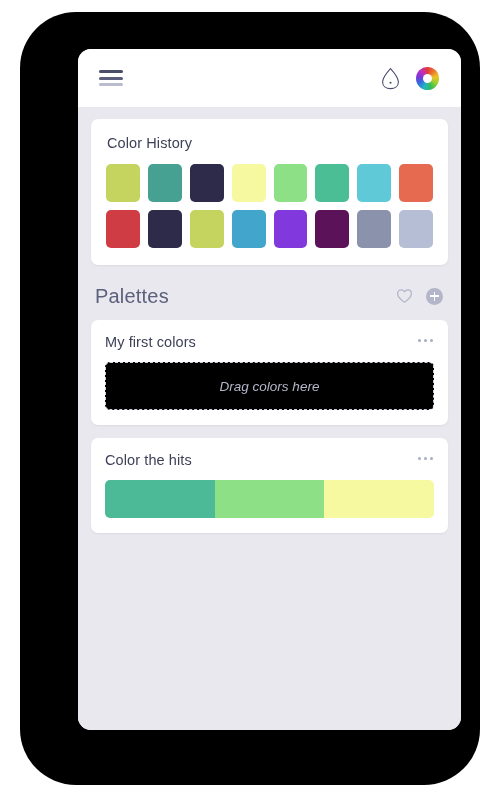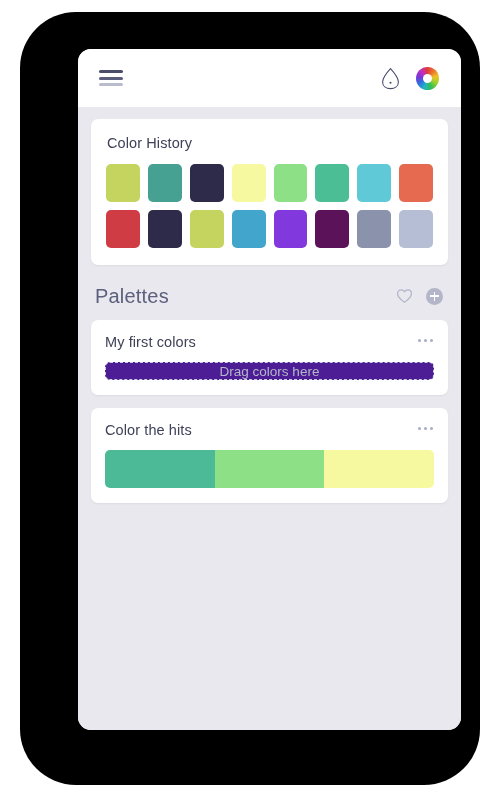--- a/index.html
+++ b/index.html
@@ -193,31 +193,32 @@
     padding: 5px 1px 0 0;
     cursor: pointer;
   }
   .dots span {
     width: 3px; height: 3px;
     border-radius: 50%;
     background: #a9adc2;
     display: block;
   }
   .dropzone {
-    height: 18px;
+    height: 48px;
     border: 1.5px dashed #cdd0de;
     border-radius: 5px;
-    background: #4c1d95;
+    background: #000000;
     display: flex;
     align-items: center;
     justify-content: center;
     font-size: 13.5px;
     color: #b5b8ca;
     box-sizing: border-box;
     cursor: pointer;
+    font-style: italic;
   }
   .strip {
     display: flex;
     height: 38px;
     border-radius: 5px;
     overflow: hidden;
   }
   .strip > div { flex: 1 1 0; cursor: pointer; }
 </style>
 </head>

